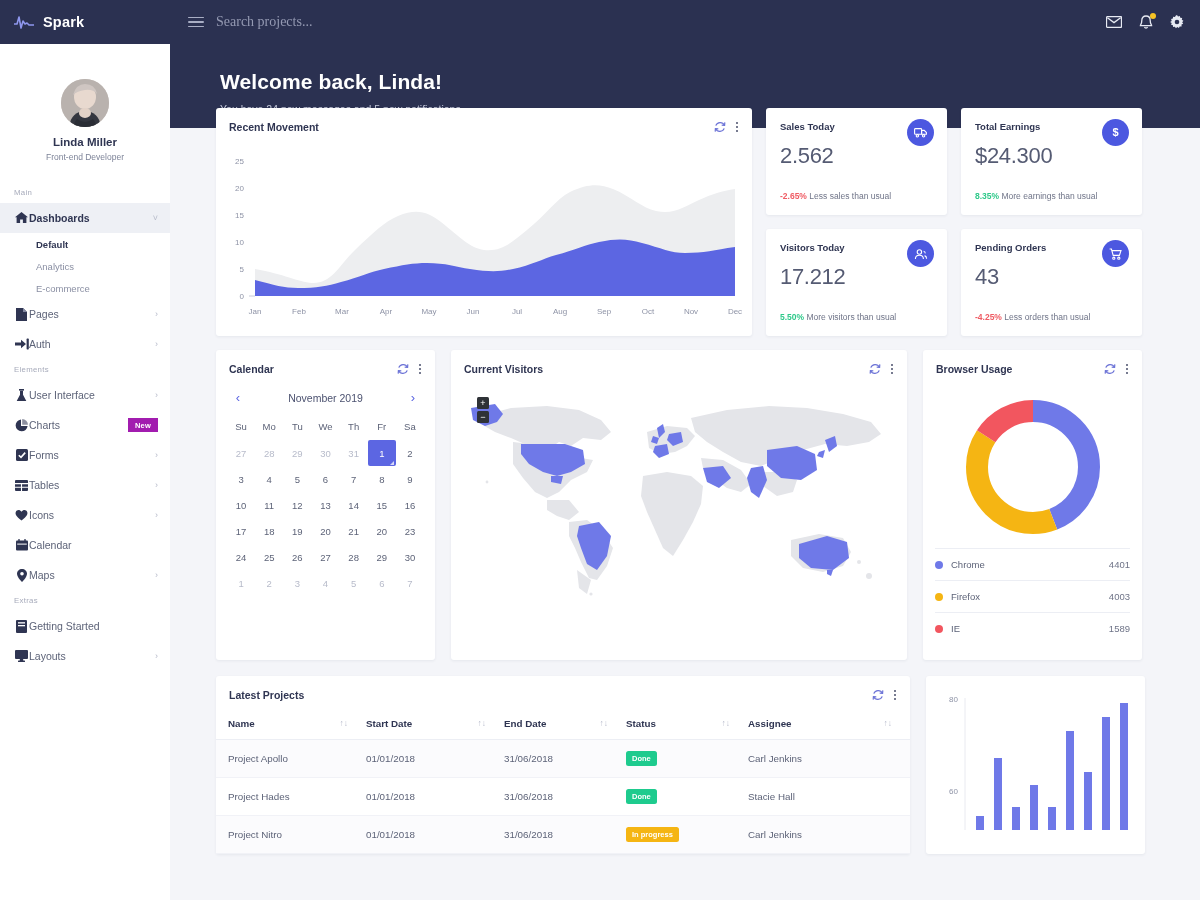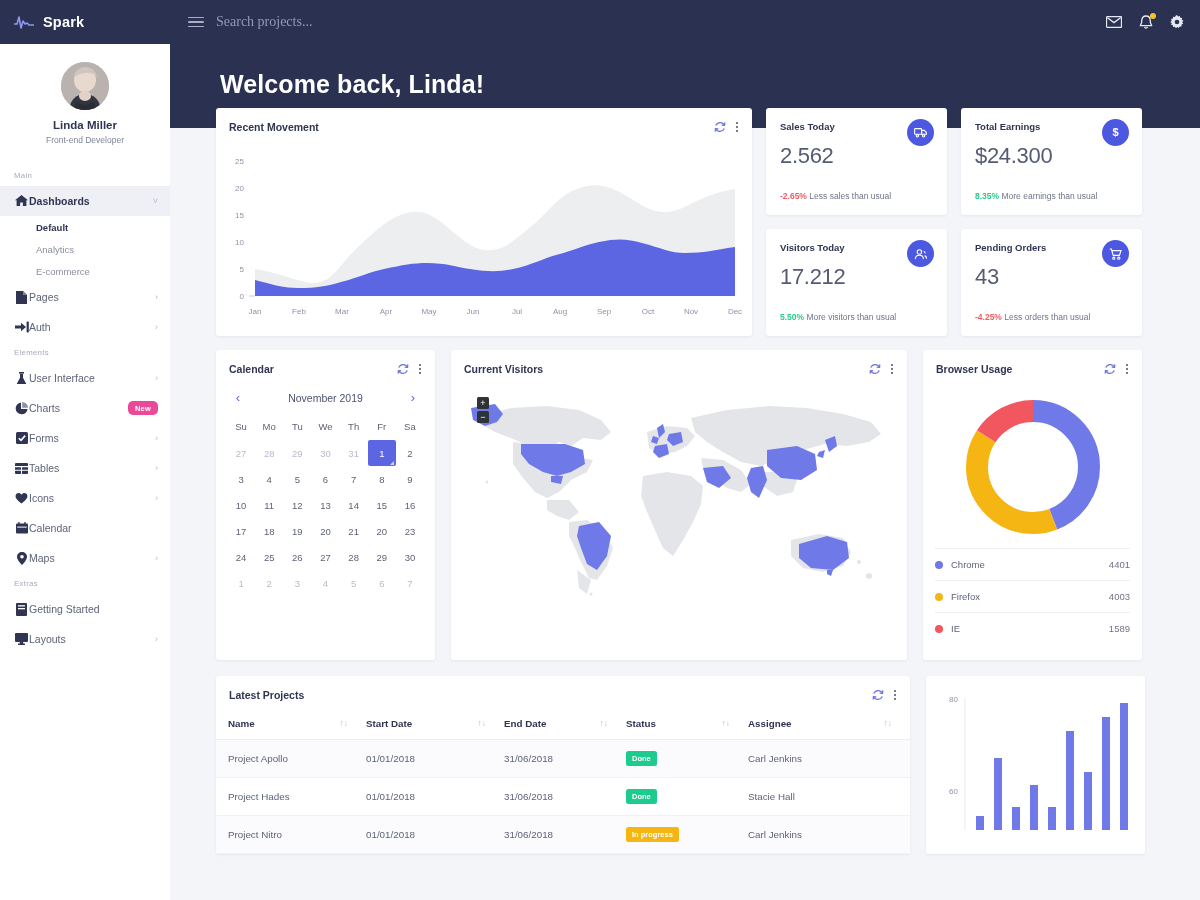--- a/index.html
+++ b/index.html
@@ -17,21 +17,21 @@
     display: flex; flex-direction: column; flex: 0 0 170px;
     position: relative; z-index: 5;
   }
   .brand {
     height: 44px; background: #2b3151; display: flex; align-items: center;
     padding-left: 14px; gap: 9px;
   }
   .brand-mark { width: 20px; height: 16px; display: block; }
   .brand-name { color: #fff; font-size: 14.5px; font-weight: 700; letter-spacing: .2px; }
 
-  .profile { padding: 18px 0 12px; text-align: center; }
+  .profile { padding: 18px 0 12px; text-align: center; margin-top: 17px; }
   .avatar {
     width: 48px; height: 48px; border-radius: 50%;
     margin: 0 auto 9px; overflow: hidden; position: relative;
     background: #cdc6c3;
   }
   .avatar svg { display: block; }
   .profile-name { font-size: 11.5px; color: #2f3552; font-weight: 600; }
   .profile-role { font-size: 8.5px; color: #7d8398; margin-top: 4px; }
 
   .nav { padding-top: 8px; flex: 1; }
@@ -48,22 +48,22 @@
   .nav-icon svg { display: block; }
   .nav-label { font-size: 10.5px; color: #5d6378; flex: 1; }
   .nav-item.active .nav-label { color: #2f3552; font-weight: 600; }
   .nav-caret { font-size: 9px; color: #b6bac9; }
   .nav-sub {
     display: flex; align-items: center; height: 22px;
     padding-left: 36px; font-size: 9.5px; color: #8a8fa3; cursor: pointer;
   }
   .nav-sub.active { color: #2f3552; font-weight: 700; }
   .badge-new {
-    background: #ec4899; color: #fff; font-size: 7.5px; font-weight: 700;
-    padding: 2.5px 7px; border-radius: 5px; letter-spacing: .2px;
+    background: #a21caf; color: #fff; font-size: 7.5px; font-weight: 700;
+    padding: 2.5px 7px; border-radius: 0; letter-spacing: .2px;
   }
 
   
   .main { flex: 1; height: 900px; position: relative; overflow: hidden; background: #f4f5f9; }
   .topbar {
     height: 44px; background: #2b3151; display: flex; align-items: center;
     padding: 0 16px 0 18px;
   }
   .hamburger { width: 16px; display: flex; flex-direction: column; gap: 3px; cursor: pointer; }
   .hamburger span { display: block; height: 1.6px; background: #a9aec4; border-radius: 1px; }
@@ -77,21 +77,21 @@
   .tb-icon { position: relative; cursor: pointer; color: #dfe2ec; display: flex; }
   .tb-icon svg { display: block; }
   .dot-badge {
     position: absolute; top: -2px; right: -3px; width: 6px; height: 6px;
     border-radius: 50%; background: #f7c325;
   }
 
   .hero {
     background: #2b3151; padding: 26px 0 46px 50px; height: 128px;
   }
-  .hero h1 { color: #fff; font-size: 25px; font-weight: 600; letter-spacing: .1px; }
+  .hero h1 { color: #fff; font-size: 21px; font-weight: 600; letter-spacing: .1px; }
   .hero p { color: #c5c9da; font-size: 10.5px; margin-top: 9px; }
 
   .content {
     position: absolute; top: 128px; left: 0; right: 0; bottom: 0;
     padding: 0 46px; background: #f4f5f9;
   }
   .grid-row { display: flex; gap: 14px; margin-top: -20px; }
 
   .card {
     background: #fff; border-radius: 3px;

